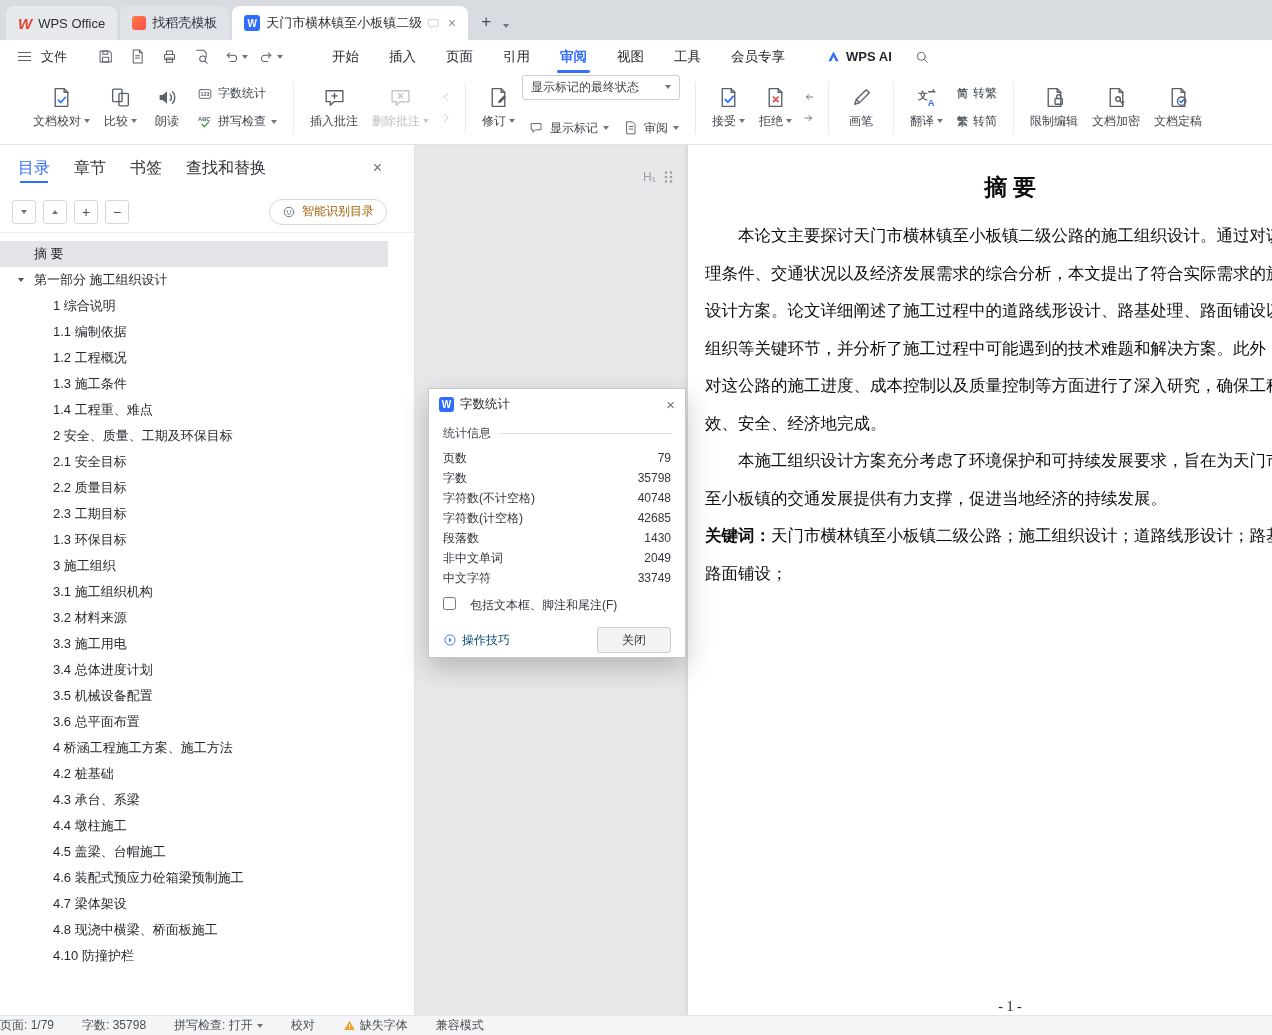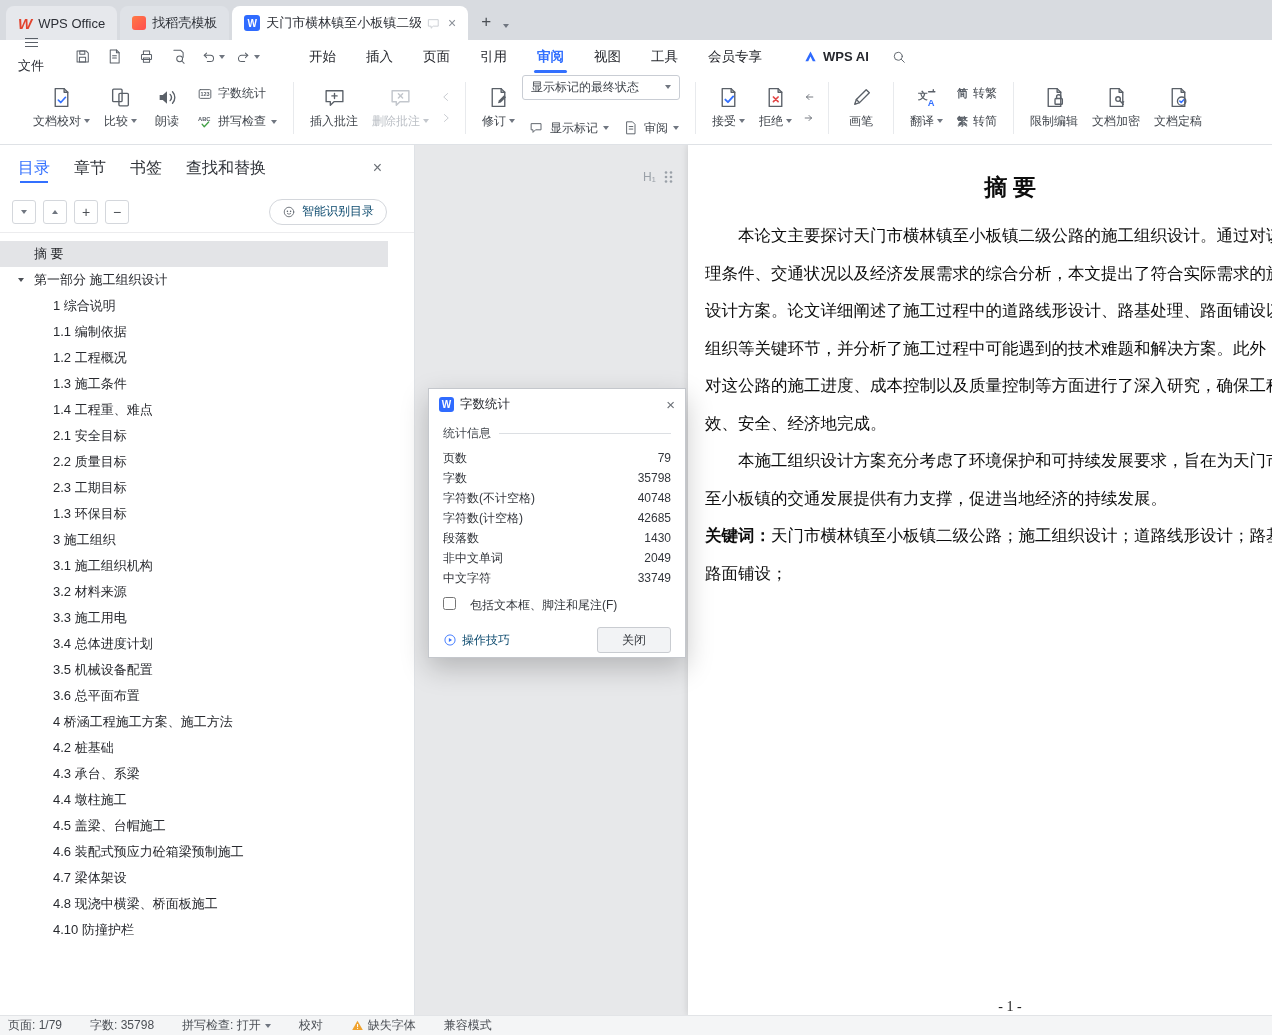--- a/index.html
+++ b/index.html
@@ -20,21 +20,21 @@
   .wps-logo { color:#e2432e; font-weight:bold; font-style:italic; font-size:15px; margin-right:6px; }
   .docer-ic { width:14px; height:14px; border-radius:3px; background:linear-gradient(135deg,#ff7a45,#ff4d4f); margin-right:6px; }
   .w-doc-ic { width:16px; height:16px; border-radius:3px; background:#2f6bff; color:#fff; font-size:10px; font-weight:bold; display:flex; align-items:center; justify-content:center; margin-right:6px; flex:0 0 auto; }
   .wtab .title-text { max-width:158px; overflow:hidden; white-space:nowrap; }
   .tab-x { color:#8a8f97; font-size:14px; margin-left:8px; cursor:pointer; }
   .tab-plus { font-size:17px; color:#4b4f55; margin:0 0 8px 10px; cursor:pointer; }
   .tab-caret { margin:0 0 12px 12px; cursor:pointer; }
 
   
   .menubar { position:absolute; top:40px; left:0; right:0; height:33px; background:#fff; display:flex; align-items:center; }
-  .file-menu { display:flex; align-items:center; gap:10px; padding:0 12px 0 18px; font-size:13px; color:#2c2f36; cursor:pointer;flex-direction:column; }
+  .file-menu { display:flex; align-items:center; gap:10px; padding:0 12px 0 18px; font-size:13px; color:#2c2f36; cursor:pointer; }
   .hamburger { display:inline-flex; flex-direction:column; gap:2.5px; }
   .hamburger i { width:13px; height:1.6px; background:#5a6068; display:block; }
   .quick-icons { display:flex; align-items:center; gap:8px; margin-left:14px; }
   .qbtn { width:24px; height:24px; display:flex; align-items:center; justify-content:center; border-radius:3px; cursor:pointer; }
   .qbtn svg { width:17px; height:17px; }
   .undo-grp { display:flex; align-items:center; gap:2px; margin-left:10px; cursor:pointer; }
   .menu-tabs { display:flex; align-items:center; margin-left:34px; height:33px; }
   .menu-item { position:relative; height:33px; line-height:33px; padding:0 15px; font-size:13.5px; color:#26282e; cursor:pointer; }
   .menu-item.active span { color:#3370ff; font-weight:bold; }
   .menu-item.active::after { content:""; position:absolute; left:12px; right:12px; bottom:0; height:3px; background:#3370ff; border-radius:2px; }
@@ -59,21 +59,21 @@
 
   
   .sidebar { position:absolute; top:145px; left:0; width:415px; bottom:20px; background:#fff; border-right:1px solid #dfe2e6; }
   .side-tabs { display:flex; align-items:center; height:46px; padding:0 18px; position:relative; }
   .side-tab { margin-right:24px; font-size:16px; color:#31343a; height:46px; line-height:46px; position:relative; cursor:pointer; }
   .side-tab.active span { color:#3370ff; }
   .side-tab.active::after { content:""; position:absolute; left:2px; right:2px; bottom:8px; height:2px; background:#3370ff; }
   .side-close { position:absolute; right:32px; top:0; height:46px; display:flex; align-items:center; font-size:16px; color:#6b7077; cursor:pointer; }
   .side-tools { display:flex; align-items:center; height:42px; padding:0 12px 0 12px; border-bottom:1px solid #ececee; }
   .tool-btn { width:24px; height:24px; border:1px solid #d4d7dc; border-radius:3px; display:flex; align-items:center; justify-content:center; margin-right:7px; background:#fff; color:#4b4f55; font-size:14px; cursor:pointer; }
-  .smart-btn { display:flex; align-items:center; gap:6px; height:26px; padding:0 12px; border:1px solid #d4d7dc; border-radius:14px; font-size:12px; color:#0c4a6e; margin-left:auto; margin-right:15px; cursor:pointer; }
+  .smart-btn { display:flex; align-items:center; gap:6px; height:26px; padding:0 12px; border:1px solid #d4d7dc; border-radius:14px; font-size:12px; color:#a16207; margin-left:auto; margin-right:15px; cursor:pointer; }
   .smart-btn svg { width:14px; height:14px; }
   .toc-list { padding:8px 26px 0 0; overflow:hidden; height:calc(100% - 89px); font-size:13px; color:#27292e; }
   .toc-item { height:26px; display:flex; align-items:center; cursor:pointer; white-space:nowrap; }
   .toc-item.selected { background:#e3e4e7; }
   .toc-item.lvl0 { padding-left:18px; }
   .toc-item.lvl1 { padding-left:37px; }
   .toc-caret { width:16px; display:flex; justify-content:flex-start; }
   .toc-caret .tri-d { visibility:hidden; border-top-color:#4b4f55; }
   .toc-item.has-caret .toc-caret .tri-d { visibility:visible; }
 
@@ -100,21 +100,21 @@
   .stats { margin-top:6px; }
   .stat-row { display:flex; justify-content:space-between; align-items:center; height:20px; }
   .chk { display:flex; align-items:flex-start; gap:14px; margin-top:9px; color:#33363c; }
   .chk input { width:13px; height:13px; }
   .dlg-foot { display:flex; align-items:center; justify-content:space-between; padding:13px 14px 0; }
   .tips { display:flex; align-items:center; gap:5px; color:#0c4a6e; cursor:pointer; }
   .tips svg { width:14px; height:14px; }
   .close-btn { width:74px; height:26px; background:#f2f3f5; border:1px solid #c9ccd1; border-radius:3px; display:flex; align-items:center; justify-content:center; color:#33363c; font-size:12px; cursor:pointer; }
 
   
-  .statusbar { position:absolute; left:0; right:0; bottom:0; height:20px; background:#f4f5f6; border-top:1px solid #e2e4e7; display:flex; align-items:center; padding:0 8px; font-size:12px; color:#4b4f55; column-gap:28px; }
+  .statusbar { position:absolute; left:0; right:0; bottom:0; height:20px; background:#f4f5f6; border-top:1px solid #e2e4e7; display:flex; align-items:center; padding:0 0; font-size:12px; color:#4b4f55; column-gap:28px; }
   .sb-item { display:flex; align-items:center; gap:4px; cursor:pointer; white-space:nowrap; }
   .sb-item svg { width:13px; height:13px; }
 </style>
 </head>
 <body>
 
 <div class="tabbar">
   <div class="wtab home">
     <span class="wps-logo">W</span>
     <span>WPS Office</span>
@@ -523,20 +523,26 @@
         <span class="toc-caret">
           <span class="tri-d"></span>
         </span>
         <span class="toc-label">1.3 施工条件</span>
       </div>
       <div class="toc-item lvl1">
         <span class="toc-caret">
           <span class="tri-d"></span>
         </span>
         <span class="toc-label">1.4 工程重、难点</span>
+      </div>
+      <div class="toc-item lvl1">
+        <span class="toc-caret">
+          <span class="tri-d"></span>
+        </span>
+        <span class="toc-label">2 安全、质量、工期及环保目标</span>
       </div>
       <div class="toc-item lvl1">
         <span class="toc-caret">
           <span class="tri-d"></span>
         </span>
         <span class="toc-label">2.1 安全目标</span>
       </div>
       <div class="toc-item lvl1">
         <span class="toc-caret">
           <span class="tri-d"></span>

